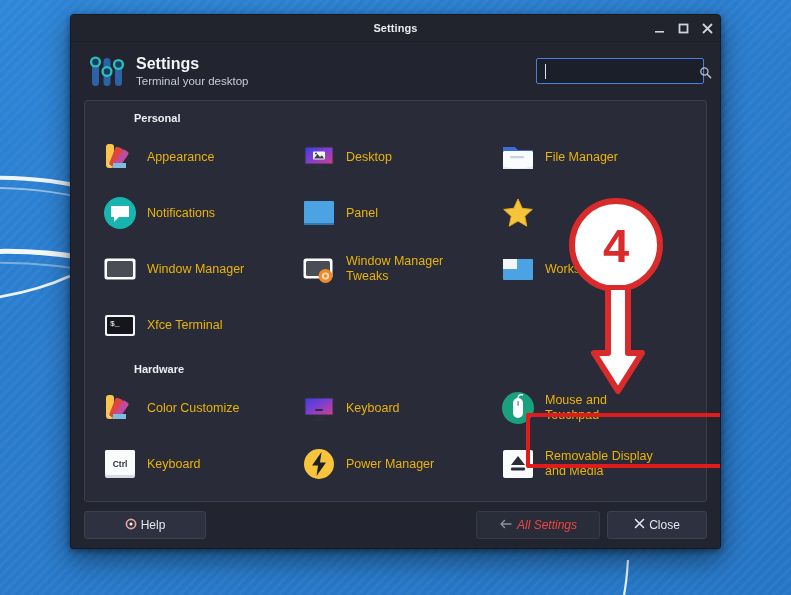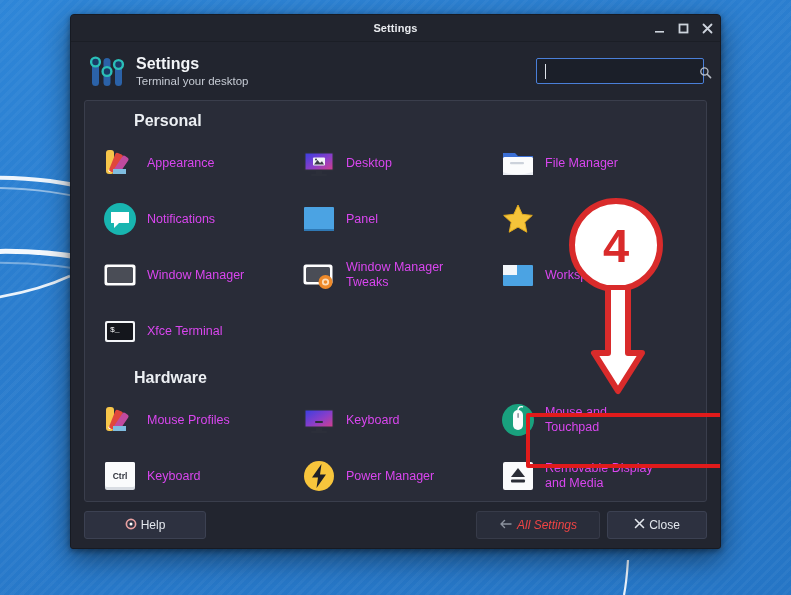--- a/index.html
+++ b/index.html
@@ -102,41 +102,41 @@
     margin: 0 13px;
     flex: 1 1 auto;
     background: #292c38;
     border: 1px solid #3a3e4c;
     border-radius: 3px;
     padding: 9px 12px 6px 12px;
     overflow: hidden;
     position: relative;
   }
   .section-title {
-    font-size: 16px; font-weight: bold; color: #eceff3;
+    font-size: 11px; font-weight: bold; color: #eceff3;
     margin: 2px 0 5px 2px;
     padding-left: 35px;
   }
   .grid {
     display: grid;
     grid-template-columns: repeat(3, 1fr);
     row-gap: 0px; column-gap: 0px;
   }
   .item {
     display: flex; align-items: center;
     gap: 8px;
     height: 56px;
     padding: 0 4px;
     cursor: pointer;
     border-radius: 3px;
   }
   .item-icon { width: 38px; height: 38px; flex: 0 0 auto; display:flex; align-items:center; justify-content:center; }
   .item-icon svg { display: block; }
   .item-label {
-    font-size: 12.5px; color: #d946ef; line-height: 15px;
+    font-size: 12.5px; color: #eab308; line-height: 15px;
     white-space: pre-line;
   }
   .hw-divider { height: 8px; }
 
   
   #footer {
     height: 46px; flex: 0 0 auto;
     display: flex; align-items: center;
     padding: 0 13px;
     background: #22252f;
@@ -386,21 +386,21 @@
       <div class="item">
         <div class="item-icon">
           <svg width="36" height="36" viewBox="0 0 36 36">
             <rect x="4" y="5" width="8" height="24" rx="3" fill="#f7c64a"></rect>
             <circle cx="8" cy="25.5" r="1.6" fill="#fff"></circle>
             <rect x="10" y="8" width="8" height="20" rx="2" fill="#e0473c" transform="rotate(22 14 18)"></rect>
             <rect x="16" y="10" width="7" height="19" rx="2" fill="#c04a9e" transform="rotate(34 19 19)"></rect>
             <rect x="11" y="24" width="13" height="5" fill="#7fbde0"></rect>
           </svg>
         </div>
-        <div class="item-label">Mouse Profiles</div>
+        <div class="item-label">Color Customize</div>
       </div>
 
       <div class="item">
         <div class="item-icon">
           <svg width="36" height="36" viewBox="0 0 36 36">
             <defs>
                 <linearGradient id="dispgrad" x1="0" y1="0" x2="1" y2="1">
               <stop offset="0%" stop-color="#3d3fe0"></stop>
                   <stop offset="55%" stop-color="#8a3ec9"></stop>
                   <stop offset="100%" stop-color="#cf3f90"></stop>

